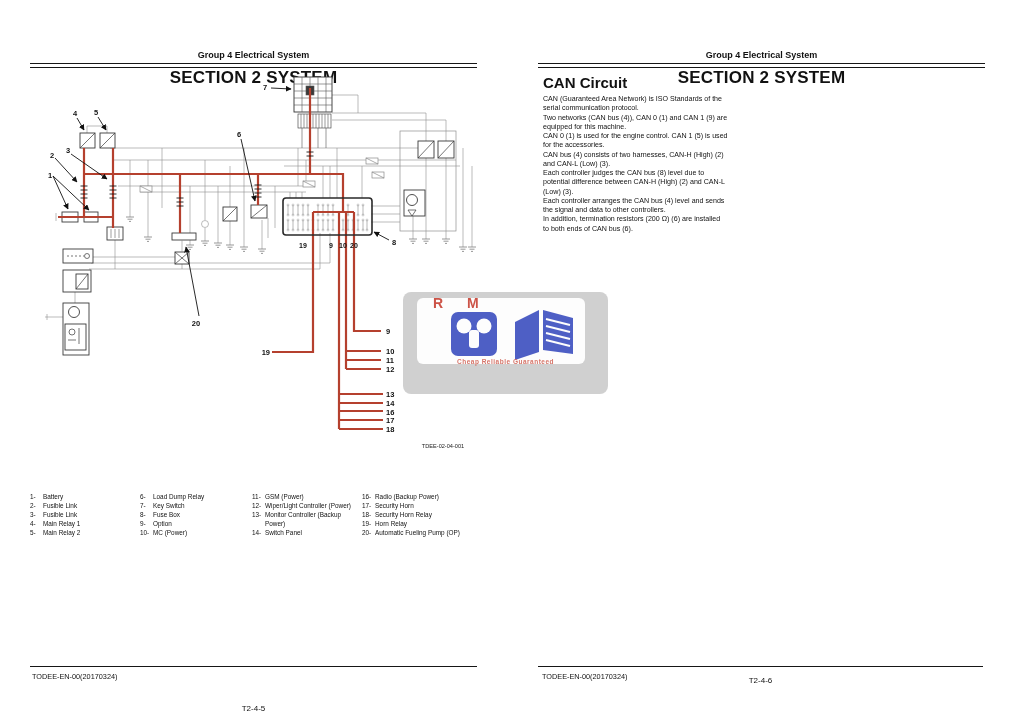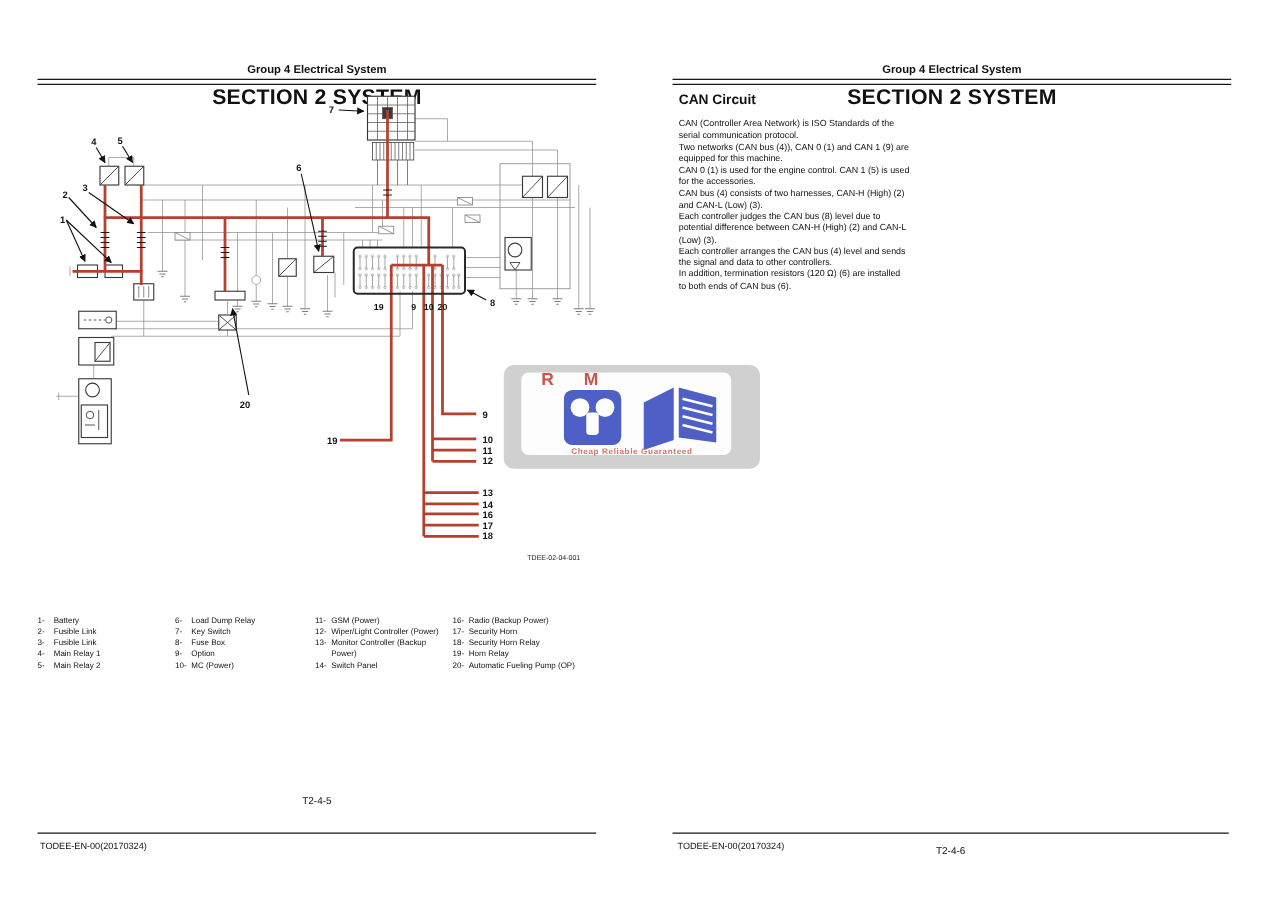--- a/index.html
+++ b/index.html
@@ -4,28 +4,28 @@
 <style>
   html,body{margin:0;padding:0;background:#ffffff;}
   body{width:1013px;height:720px;position:relative;font-family:"Liberation Sans",sans-serif;color:#111;overflow:hidden;}
   .abs{position:absolute;}
   .pg-title{width:447px;text-align:center;font-weight:bold;font-size:17px;letter-spacing:.2px;margin-top:36px;}
   .pg-sub{width:447px;text-align:center;font-weight:bold;font-size:9px;}
   .dbl-rule{width:447px;height:2.6px;border-top:1.3px solid #161616;border-bottom:1.3px solid #161616;}
   .foot-rule{width:447px;border-top:1.3px solid #161616;}
   .foot-code{font-size:7.3px;}
   .foot-page{width:447px;text-align:center;font-size:8px;}
-  .can-head{font-weight:bold;font-size:11px;}
+  .can-head{font-weight:bold;font-size:15px;}
   .can-line{font-size:7.1px;line-height:9.25px;white-space:nowrap;}
   .leg-col{line-height:9px;font-size:6.4px;}
   .leg-row{display:flex;}
   .lnum{display:inline-block;width:13px;flex:0 0 13px;}
   .llab{white-space:pre;}
   
-  .wm{left:403px;top:292px;width:205px;height:83px;background:rgba(201,201,201,.92);border-radius:8px;opacity:.93;}
+  .wm{left:403px;top:292px;width:205px;height:102px;background:rgba(201,201,201,.92);border-radius:8px;opacity:.93;}
   .wm-inner{left:14px;top:6px;width:168px;height:66px;background:#fdfdfd;border-radius:6px;}
   .wm-mono{left:30px;top:3px;font-size:14px;font-weight:bold;letter-spacing:10px;color:#c9473a;}
   .wm-tag{left:0;top:66px;width:100%;text-align:center;font-size:6.5px;font-weight:bold;letter-spacing:.5px;color:#cf5a4c;opacity:.9;}
 </style>
 </head>
 <body>
 
 <div class="abs pg-title" style="left:30px;top:32px">SECTION 2 SYSTEM</div>
 <div class="abs pg-sub" style="left:30px;top:50px">Group 4 Electrical System</div>
 <div class="abs dbl-rule" style="left:30px;top:63px"></div>
@@ -428,42 +428,42 @@
       <span class="llab">Horn Relay</span>
     </div>
   <div class="leg-row">
       <span class="lnum">20-</span>
       <span class="llab">Automatic Fueling Pump (OP)</span>
     </div>
 </div>
 
 <div class="abs foot-rule" style="left:30px;top:666px"></div>
 <div class="abs foot-code" style="left:32px;top:672px">TODEE-EN-00(20170324)</div>
-<div class="abs foot-page" style="left:30px;top:636px">T2-4-5</div>
+<div class="abs foot-page" style="left:30px;top:704px">T2-4-5</div>
 
 <div class="abs pg-title" style="left:538px;top:32px">SECTION 2 SYSTEM</div>
 <div class="abs pg-sub" style="left:538px;top:50px">Group 4 Electrical System</div>
 <div class="abs dbl-rule" style="left:538px;top:63px"></div>
 
 <div class="abs can-head" style="left:543px;top:74px">CAN Circuit</div>
 <div class="abs" style="left:543px;top:95px;width:230px">
-  <div class="can-line">CAN (Controller Area Network) is ISO Standards of the</div>
+  <div class="can-line">CAN (Guaranteed Area Network) is ISO Standards of the</div>
   <div class="can-line">serial communication protocol.</div>
   <div class="can-line">Two networks (CAN bus (4)), CAN 0 (1) and CAN 1 (9) are</div>
   <div class="can-line">equipped for this machine.</div>
   <div class="can-line">CAN 0 (1) is used for the engine control. CAN 1 (5) is used</div>
   <div class="can-line">for the accessories.</div>
   <div class="can-line">CAN bus (4) consists of two harnesses, CAN-H (High) (2)</div>
   <div class="can-line">and CAN-L (Low) (3).</div>
   <div class="can-line">Each controller judges the CAN bus (8) level due to</div>
   <div class="can-line">potential difference between CAN-H (High) (2) and CAN-L</div>
   <div class="can-line">(Low) (3).</div>
   <div class="can-line">Each controller arranges the CAN bus (4) level and sends</div>
   <div class="can-line">the signal and data to other controllers.</div>
-  <div class="can-line">In addition, termination resistors (120 Ω) (6) are installed</div>
+  <div class="can-line">In addition, termination resistors (200 Ω) (6) are installed</div>
   <div class="can-line">to both ends of CAN bus (6).</div>
 </div>
 
 <div class="abs foot-rule" style="left:538px;top:666px;width:445px"></div>
 <div class="abs foot-code" style="left:542px;top:672px">TODEE-EN-00(20170324)</div>
 <div class="abs foot-page" style="left:538px;top:676px;width:445px">T2-4-6</div>
 
 <div class="abs wm">
   <div class="abs wm-inner"></div>
   <div class="abs wm-mono">R M</div>

